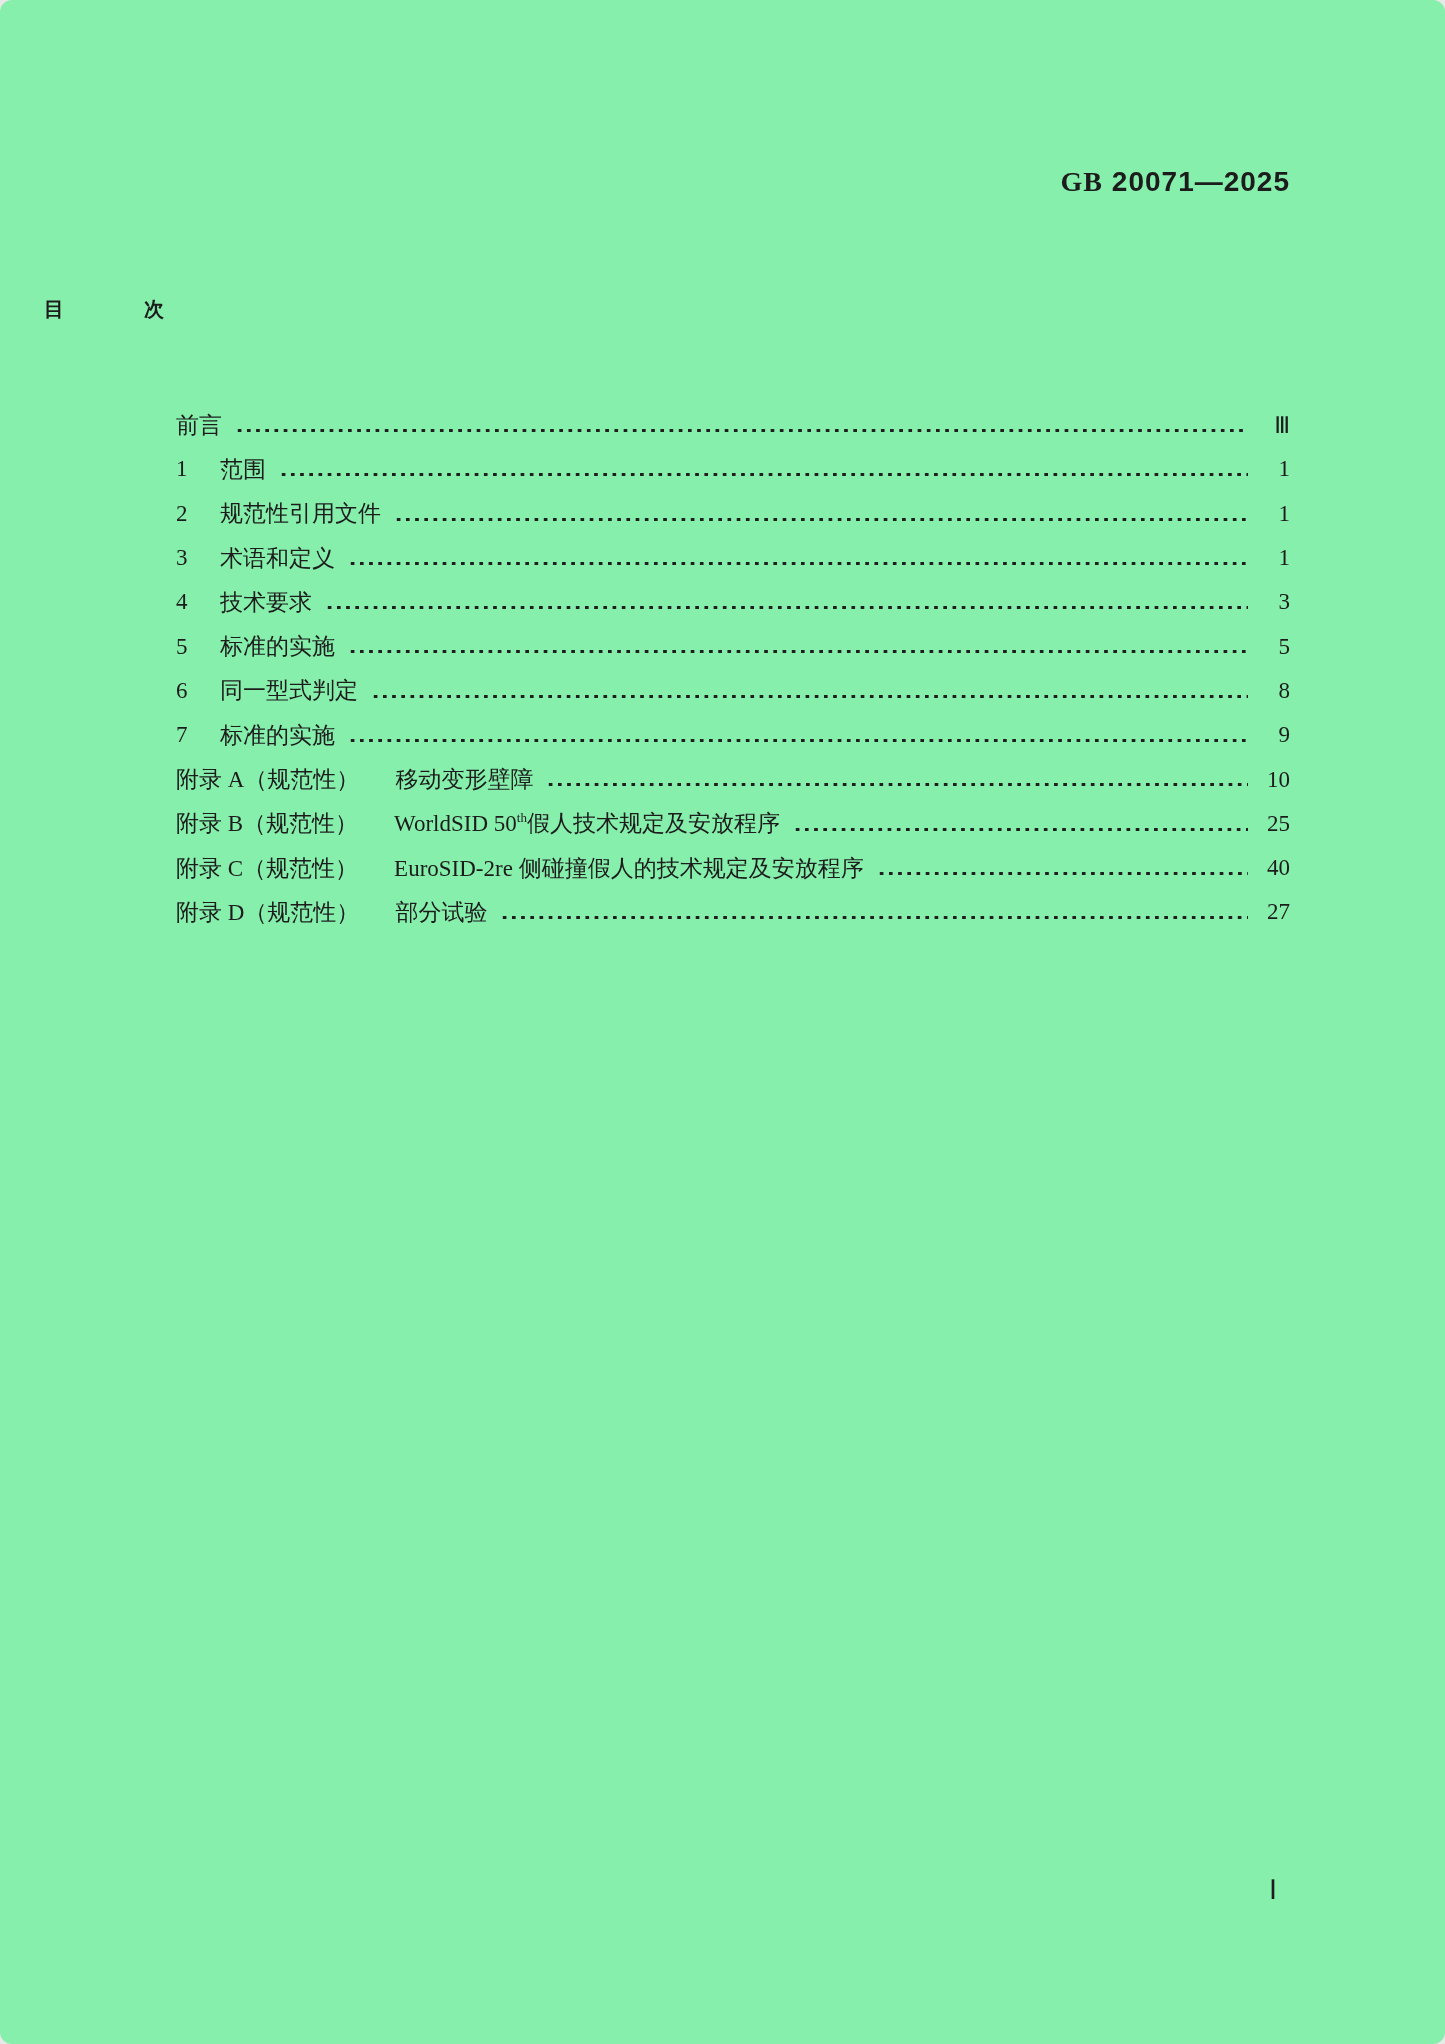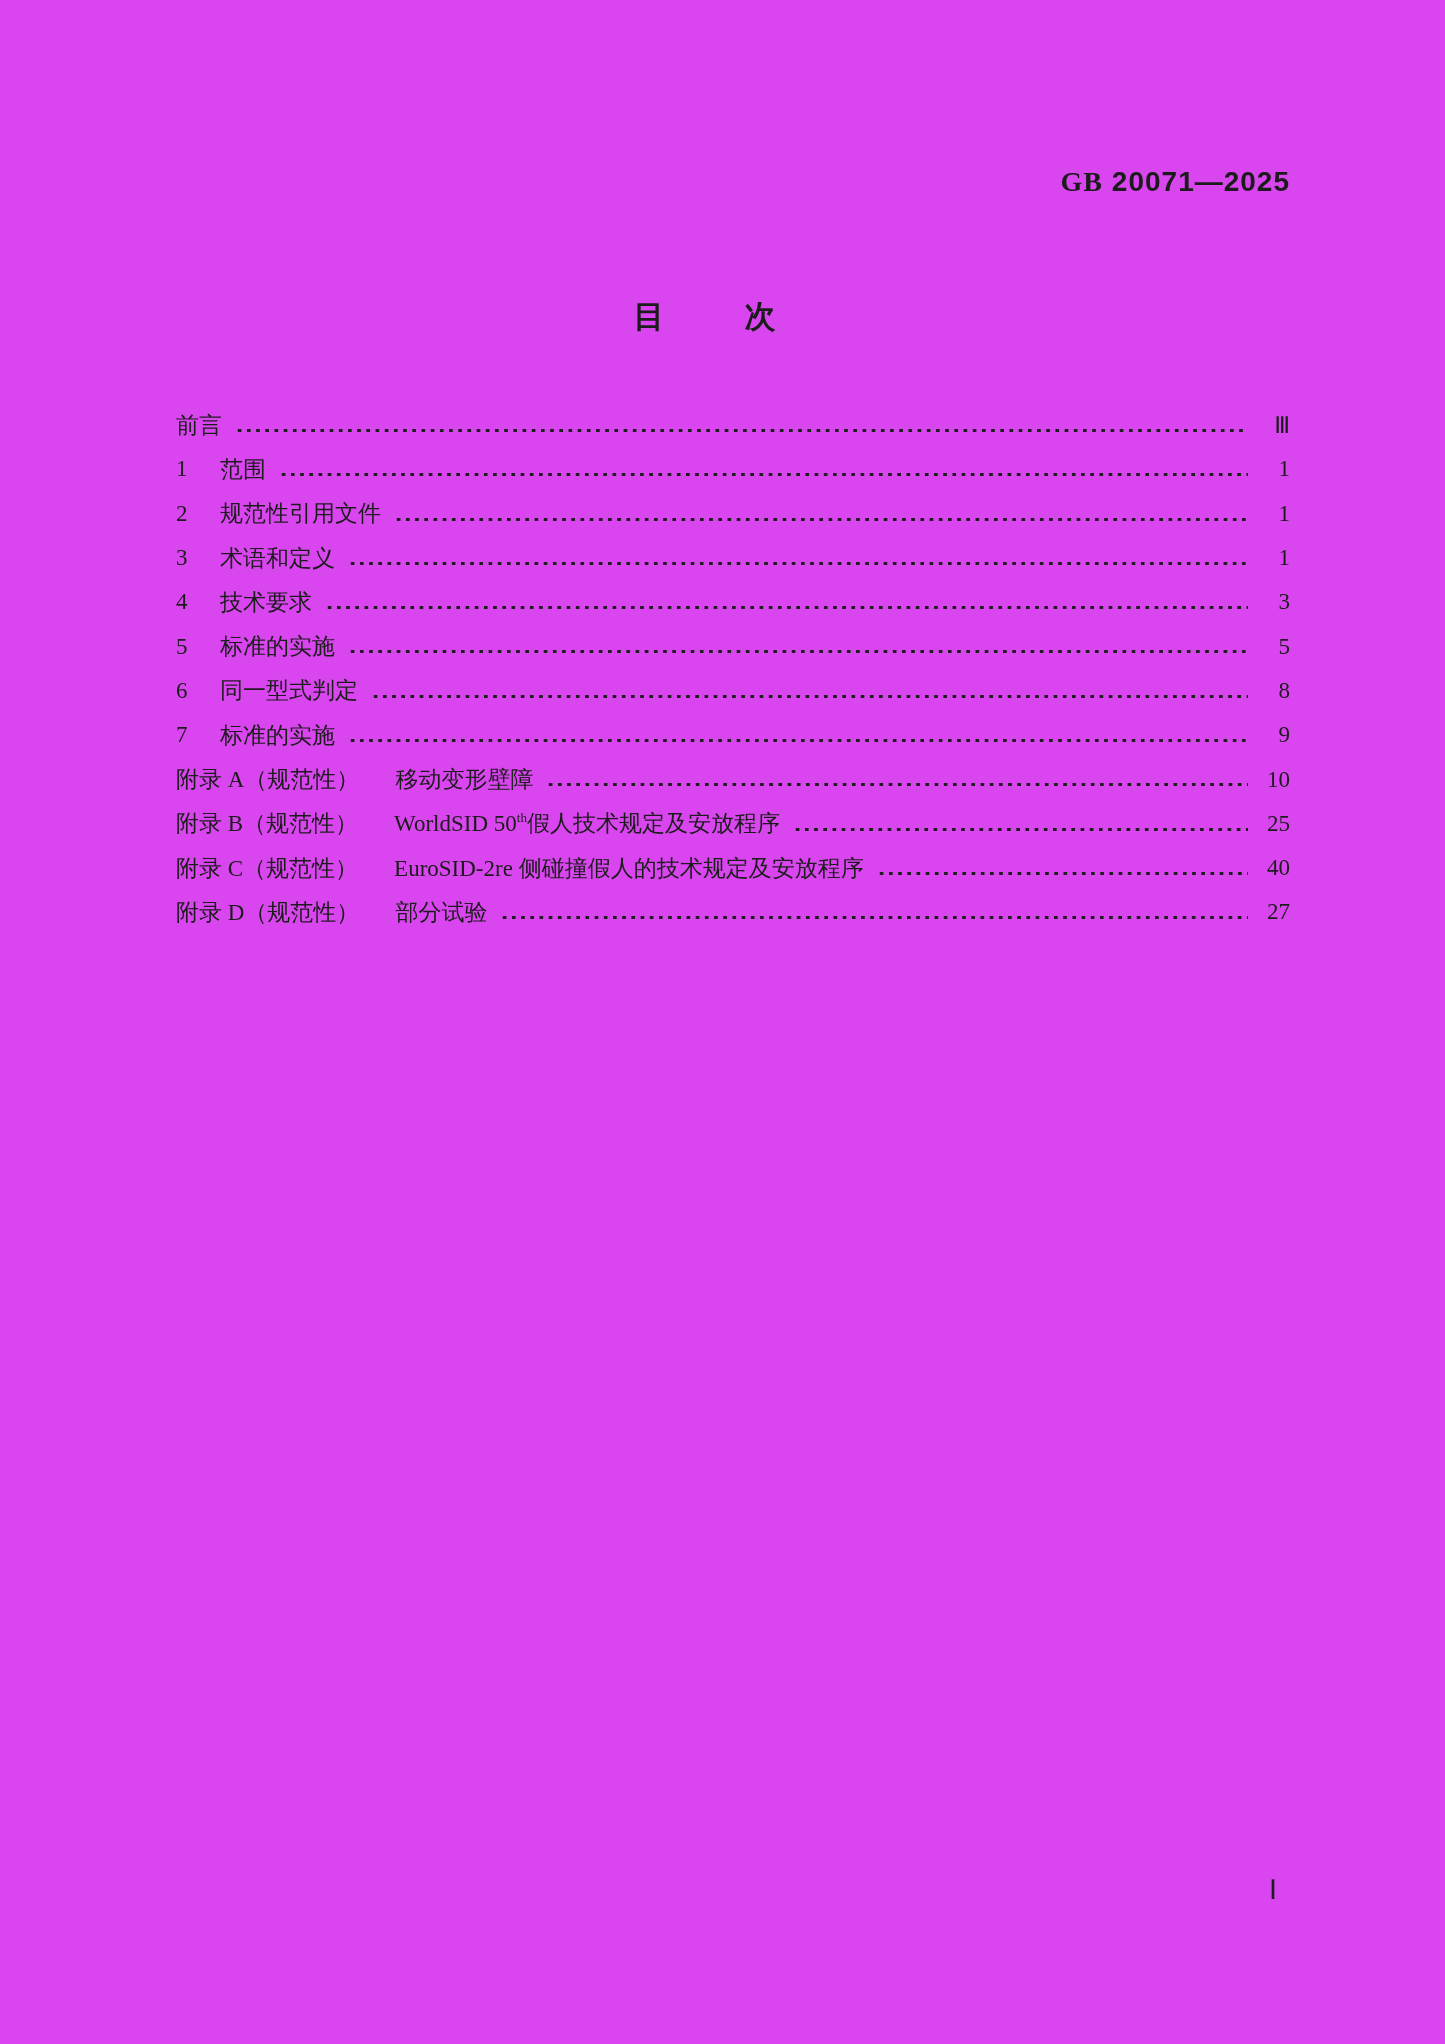--- a/index.html
+++ b/index.html
@@ -2,24 +2,25 @@
 <html><head>
 <meta charset="utf-8">
 <style>
   * { margin: 0; padding: 0; box-sizing: border-box; }
   html, body { background: #e8e8e8; }
   .page {
     position: relative;
     width: 1445px;
     height: 2044px;
     margin: 0 auto;
-    background: #d946ef;
+    background: #86efac;
     color: #1c1c1c;
     font-family: "Liberation Serif", "DejaVu Serif", serif;
     overflow: hidden;
+    border-radius: 12px;
   }
   .doc-number {
     position: absolute;
     top: 166px;
     right: 155px;
     white-space: nowrap;
   }
   .doc-number .doc-prefix {
     font-family: "Liberation Serif", serif;
     font-weight: 700;
@@ -31,22 +32,22 @@
     font-family: "Liberation Sans", "DejaVu Sans", sans-serif;
     font-weight: 600;
     font-size: 28px;
     letter-spacing: 1px;
   }
   .page-title {
     position: absolute;
     top: 296px;
     left: 0;
     width: 100%;
-    text-align: center;
-    font-size: 31px;
+    text-align: left;
+    font-size: 20px;
     font-weight: 700;
     letter-spacing: 80px;
     padding-left: 44px;
     white-space: nowrap;
   }
   .toc {
     position: absolute;
     left: 176px;
     right: 155px;
     top: 403px;

